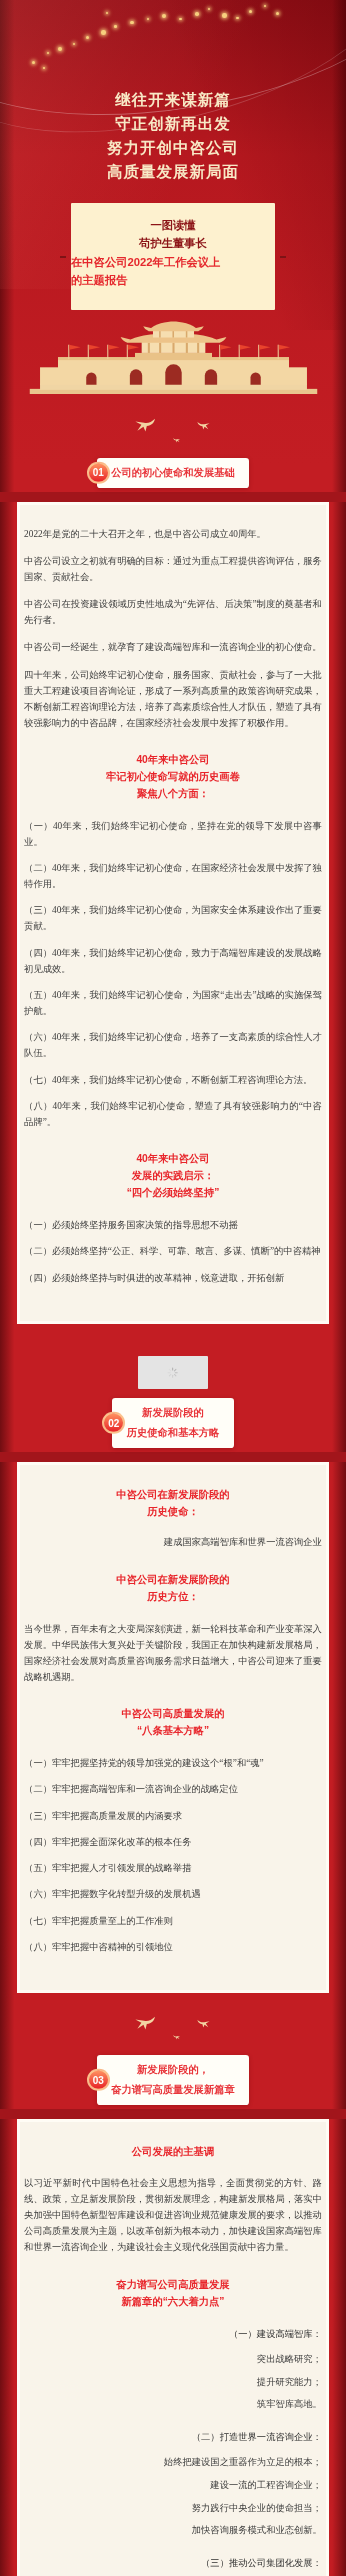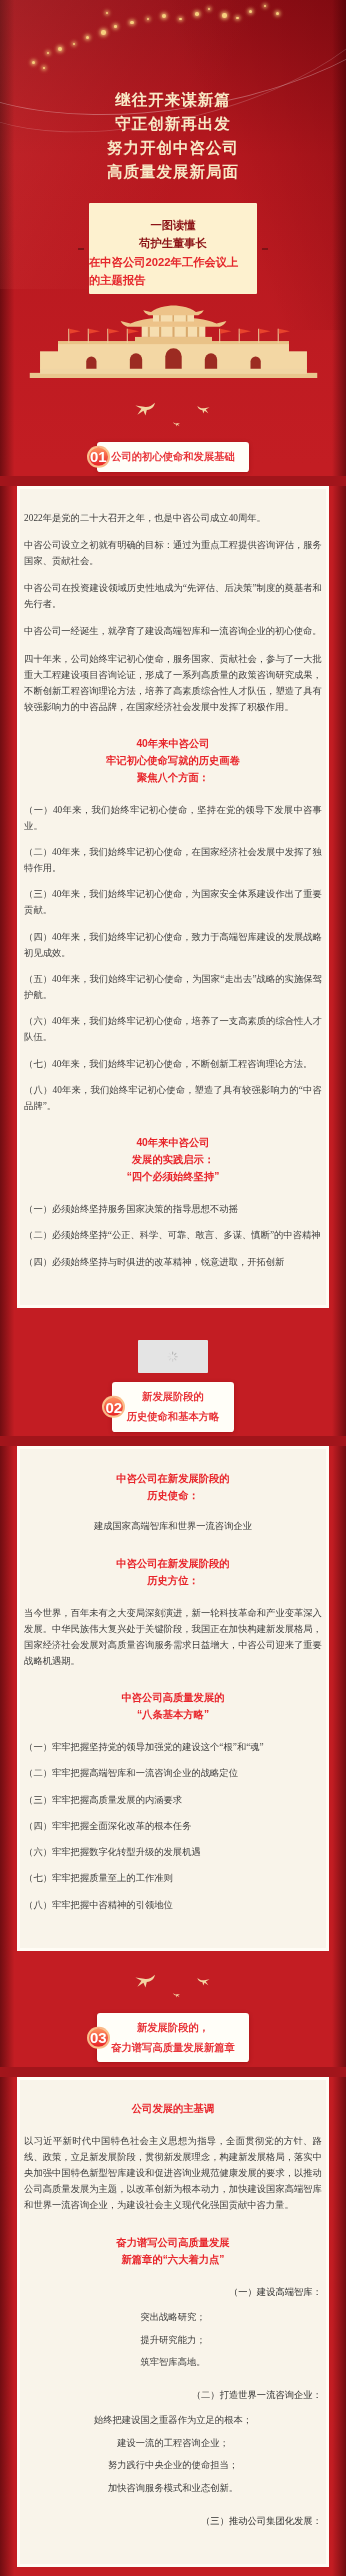--- a/index.html
+++ b/index.html
@@ -17,53 +17,53 @@
   .sw2{top:-77px;left:-62px;width:464px;height:196px;border-bottom:0.5px solid rgba(255,255,255,.18);transform:rotate(-14deg);}
   .plane1{position:absolute;top:0;left:0;width:346px;height:289px;pointer-events:none;
     background:linear-gradient(115deg, rgba(255,120,110,.16) 0%, rgba(255,120,110,.05) 34%, rgba(0,0,0,0) 55%);}
   .plane2{position:absolute;top:0;right:0;width:346px;height:330px;pointer-events:none;
     background:linear-gradient(250deg, rgba(90,0,4,.35) 0%, rgba(90,0,4,0) 40%);}
   .sp{position:absolute;border-radius:50%;background:#f7cf7e;box-shadow:0 0 3.6px 1.5px rgba(247,207,126,.75);}
   
   .hero-title{position:relative;}
   .blk.hero-line{font-size:15.5px;font-weight:700;color:#f8e9c6;text-align:center;line-height:24px;letter-spacing:1px;}
   
-  .intro-box{width:168px;margin:18.5px auto 0;background:#fdf1cf;padding:13px 0 4px;position:relative;border-radius:1px;}
+  .intro-box{width:204px;margin:18.5px auto 0;background:#fdf1cf;padding:13px 0 20px;position:relative;border-radius:1px;}
   .dash{position:absolute;top:50%;width:6.7px;height:1.5px;background:#7e1316;}
   .dash-l{left:-11.3px;} .dash-r{right:-11.3px;}
   .blk.intro-dark{color:#8c1417;font-weight:700;font-size:11.3px;line-height:18.5px;text-align:center;}
   .blk.intro-bright{color:#e5282d;font-weight:700;font-size:11.3px;line-height:18.5px;text-align:left;}
   
   .gate{margin:7.2px auto 0;width:289px;}
   
   .birds{position:relative;height:32px;margin-top:20.6px;}
   .bird{position:absolute;fill:#f2d3a2;}
   
   .badge-row{display:flex;justify-content:center;margin-top:9.3px;position:relative;z-index:3;}
   .badge-box{position:relative;background:#fffef8;border-radius:3.1px;padding:5.2px 14.4px;text-align:center;
     box-shadow:0 1px 4.1px rgba(100,0,0,.30);}
   .blk.badge-line{color:#e8353a;font-weight:700;font-size:10.3px;line-height:19.6px;white-space:nowrap;}
   .badge-circle{position:absolute;left:-9.8px;top:50%;transform:translateY(-50%);
     width:18.5px;height:18.5px;border-radius:50%;
     background:linear-gradient(180deg,#ff9160,#e72227);
     border:2.1px solid rgba(250,203,148,.88);
     display:flex;align-items:center;justify-content:center;
-    color:#fff;font-weight:700;font-size:15px;}
+    color:#fff;font-weight:700;font-size:10px;}
   
   .card-strip{height:10.3px;background:#a2151b;margin-top:4.1px;}
   .card{margin:0 17px;border:3.1px solid #fffcf5;background:#f9f4ea;padding:20.6px 4.1px 25px;position:relative;z-index:1;}
   .blk{margin:0;}
   .card .blk:first-child{margin-top:0;}
   .blk.p,.blk.item{font-family:"Liberation Serif","DejaVu Serif",serif;color:#3b3b3b;font-size:9.3px;line-height:16px;
     text-align:justify;margin-bottom:11.3px;}
   .blk.item{margin-bottom:10.3px;}
   .blk.h{color:#e8252b;font-weight:700;font-size:10.3px;line-height:17px;text-align:center;white-space:pre-line;
     margin:20.6px 0 15.5px;}
   .blk.center{font-family:"Liberation Serif","DejaVu Serif",serif;color:#3b3b3b;font-size:9.3px;line-height:15.5px;
-    text-align:center;margin-bottom:7.2px;}
+    text-align:right;margin-bottom:7.2px;}
   .blk.cstrong{font-family:"Liberation Serif","DejaVu Serif",serif;color:#2f2f2f;font-size:9.3px;line-height:15.5px;
     text-align:right;margin:17.5px 0 9.3px;}
   
   .placeholder-wrap{display:flex;justify-content:center;margin-top:32px;}
   .placeholder{width:70px;height:33px;background:#e4e4e4;border-radius:1px;display:flex;align-items:center;justify-content:center;}
 </style>
 </head>
 <body>
 
 <div class="page">
@@ -261,20 +261,21 @@
         <div class="blk center">建成国家高端智库和世界一流咨询企业</div>
         <div class="blk h">中咨公司在新发展阶段的
 历史方位：</div>
         <div class="blk p">当今世界，百年未有之大变局深刻演进，新一轮科技革命和产业变革深入发展。中华民族伟大复兴处于关键阶段，我国正在加快构建新发展格局，国家经济社会发展对高质量咨询服务需求日益增大，中咨公司迎来了重要战略机遇期。</div>
         <div class="blk h">中咨公司高质量发展的
 “八条基本方略”</div>
         <div class="blk item">（一）牢牢把握坚持党的领导加强党的建设这个“根”和“魂”</div>
         <div class="blk item">（二）牢牢把握高端智库和一流咨询企业的战略定位</div>
         <div class="blk item">（三）牢牢把握高质量发展的内涵要求</div>
         <div class="blk item">（四）牢牢把握全面深化改革的根本任务</div>
+        <div class="blk item">（五）牢牢把握人才引领发展的战略举措</div>
         <div class="blk item">（六）牢牢把握数字化转型升级的发展机遇</div>
         <div class="blk item">（七）牢牢把握质量至上的工作准则</div>
         <div class="blk item">（八）牢牢把握中咨精神的引领地位</div>
       </div>
   </section>
 
   <section>
     <div class="birds">
       <svg class="bird" style="left:134px;top:0;width:21.6px;height:17.5px" viewBox="0 0 32 24">
           <path d="M31 3 C26 8 21 10 15 9 L2 7 L11 12 L5 21 L14 15 L17 22 L19 14 C26 13 30 9 31 3 Z"></path>

